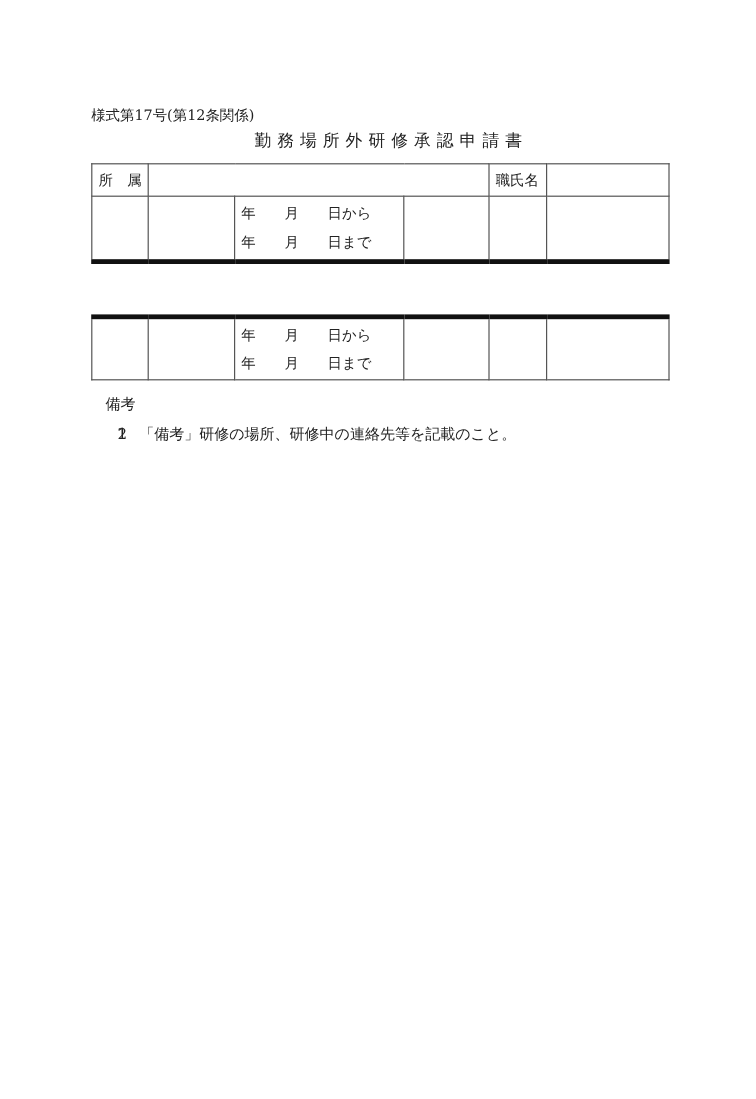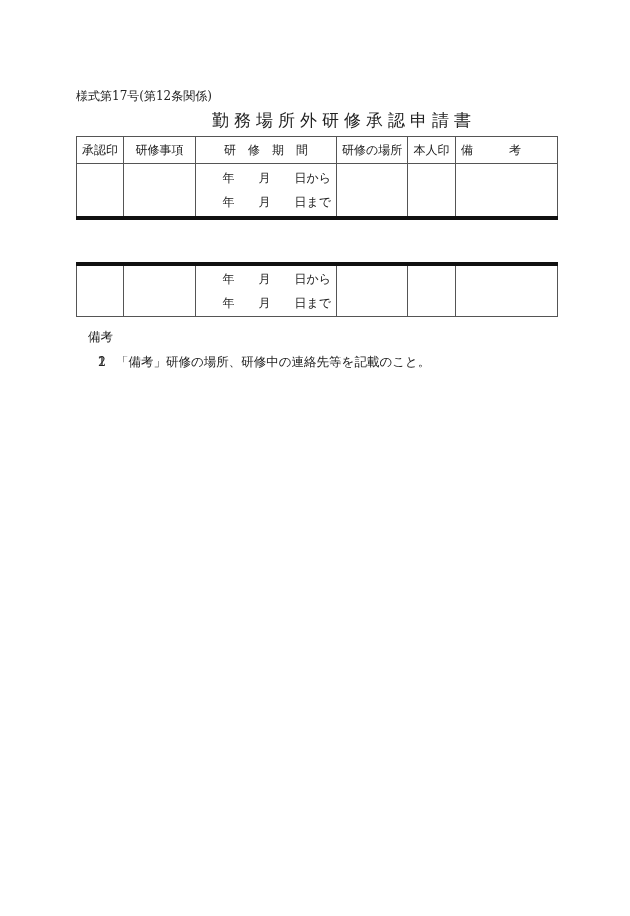--- a/index.html
+++ b/index.html
@@ -1,26 +1,26 @@
 <!DOCTYPE html>
 <html><head>
 <meta charset="utf-8">
 <style>
   html, body { margin:0; padding:0; background:#fff; }
   body { width:630px; height:916px; position:relative; overflow:hidden;
     font-family: "DejaVu Serif", "Liberation Serif", serif; color:#222; }
   .form-number { position:absolute; left:76px; top:88px; font-size:12px; }
-  .title { position:absolute; left:212px; top:109px; font-size:17px; letter-spacing:5px;text-align:right; }
+  .title { position:absolute; left:212px; top:109px; font-size:14px; letter-spacing:5px;text-align:right; }
   table { border-collapse:collapse; position:absolute; left:76px; width:481px; table-layout:fixed; font-size:12px; }
   td { border:1px solid #555; padding:0 5px; height:26px; white-space:nowrap; }
   #t1 { top:136px; }
   #t2 { top:262px; }
   .thick-top { border-top:4px solid #111; }
   .thick-bottom { border-bottom:4px solid #111; }
-  .period { text-align:right; padding-right:5px; line-height:24px; }
+  .period { text-align:left; padding-right:5px; line-height:24px; }
   .center { text-align:center; }
   .notes { position:absolute; left:88px; top:329px; font-size:12.5px; }
   .notes .head { margin-bottom:4px; }
   .notes .item { position:relative; padding-left:28px; line-height:24px; width:440px; }
   .notes .item .num { position:absolute; left:10px; }
   .notes .cont { padding-left:18px; line-height:24px; }
 </style>
 </head>
 <body>
 
@@ -30,27 +30,25 @@
 <table id="t1">
   <colgroup>
       <col style="width:47px">
       <col style="width:72px">
       <col style="width:141px">
       <col style="width:71px">
       <col style="width:48px">
       <col style="width:102px">
     </colgroup>
   <tbody>
-  <tr>
-    <td>承認印</td>
-    <td class="center">研修事項</td>
-    <td class="center">研　修　期　間</td>
-    <td>研修の場所</td>
-    <td class="center">本人印</td>
-    <td>備　　　考</td>
+      <tr>
+    <td>所　属</td>
+    <td colspan="3"></td>
+    <td>職氏名</td>
+    <td></td>
   </tr>
   <tr class="thick-bottom">
     <td class="thick-bottom" style="height:52px"></td>
     <td class="thick-bottom"></td>
     <td class="thick-bottom period">
       <div>年　　月　　日から</div>
       <div>年　　月　　日まで</div>
     </td>
     <td class="thick-bottom"></td>
     <td class="thick-bottom"></td>

